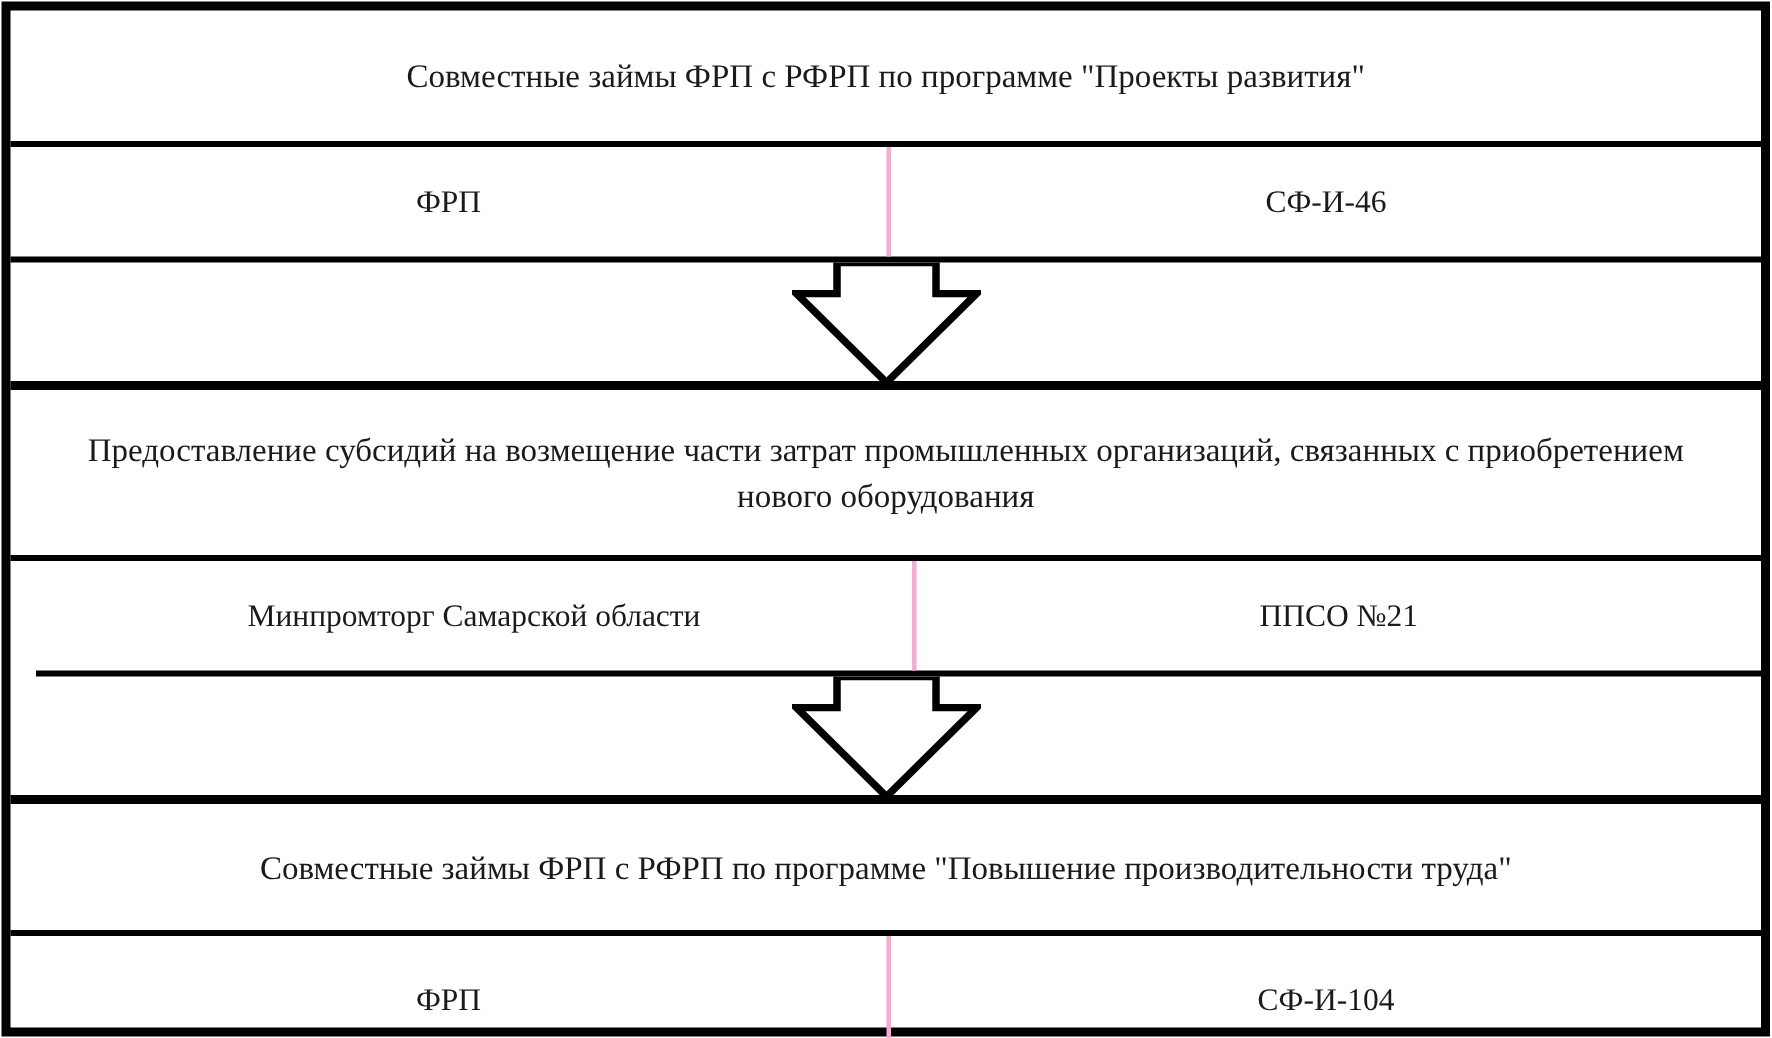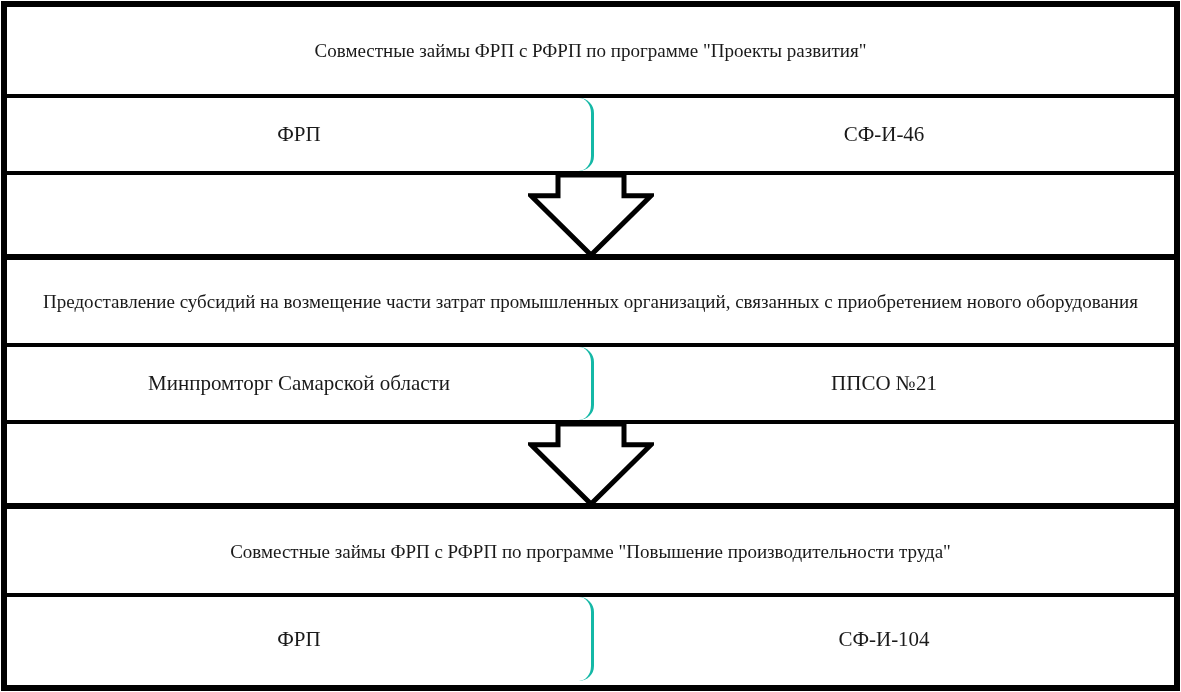--- a/index.html
+++ b/index.html
@@ -25,60 +25,59 @@
   }
   .row:last-child { border-bottom: none; }
 
   .title-row {
     align-items: center;
     justify-content: center;
     text-align: center;
     padding: 0 28px;
   }
   .title-text {
-    font-size: 19px;
+    font-size: 22px;
     line-height: 31px;
   }
 
   .cells-row .cell {
     box-sizing: border-box;
     display: flex;
     align-items: center;
     justify-content: center;
     text-align: center;
     font-size: 21px;
     padding: 0 12px;
   }
   .cell-left {
     width: 587px;
     flex: 0 0 auto;
-    border-right: 3px solid #14b8a6;
-    border-radius: 15px;
+    border-right: 3px solid #f9a8d4;
   }
   .cell-right { flex: 1 1 auto; }
 
   .arrow-row {
     justify-content: center;
     align-items: flex-start;
     border-bottom-width: 6px;
     overflow: visible;
   }
   .arrow-row svg {
     display: block;
     width: 126px;
     height: 83px;
     margin-bottom: -4px;
   }
 
   
   .h-t1 { height: 91px; }  
   .h-c1 { height: 77px; }  
   .h-a1 { height: 85px; }  
-  .h-t2 { height: 87px; }  
-  .h-c2 { height: 77px; }  
+  .h-t2 { height: 114px; }  
+  .h-c2 { height: 77px; margin-left: 17px; }  
   .h-a2 { height: 85px; }  
   .h-t3 { height: 88px; }  
   .h-c3 { height: 84px; }  
 </style>
 </head>
 <body>
 
 <div class="frame">
 
   <div class="row title-row h-t1">

